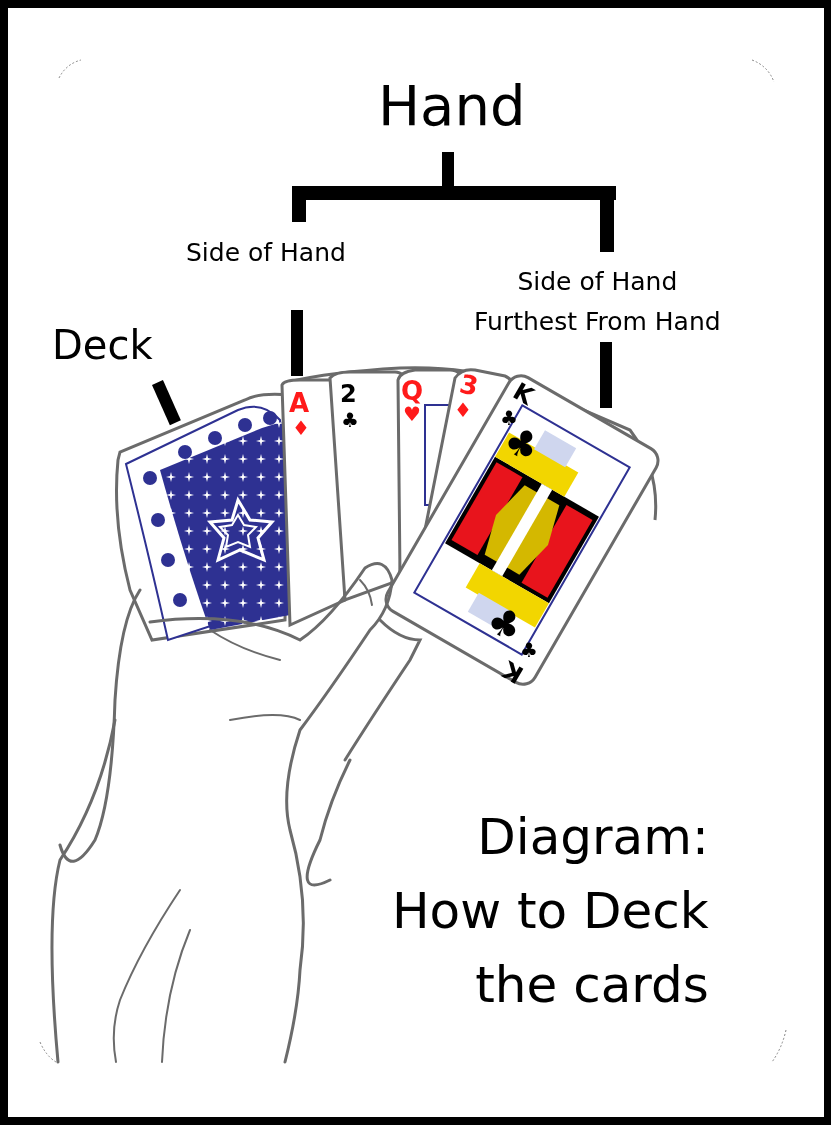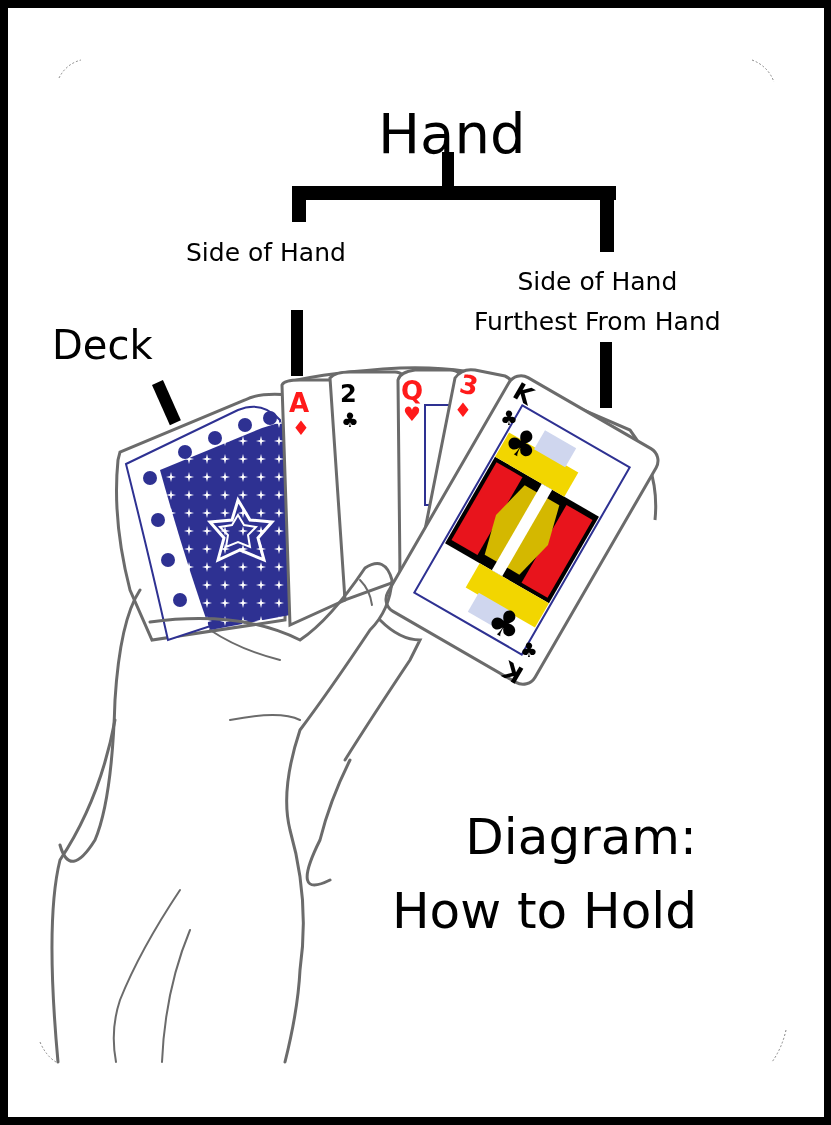--- a/index.html
+++ b/index.html
@@ -1,19 +1,19 @@
 <!DOCTYPE html>
 <html><head>
 <meta charset="utf-8">
 <style>
   html, body { margin:0; padding:0; background:#000; }
   body { width:831px; height:1125px; position:relative; overflow:hidden; }
   .frame { position:absolute; left:8px; top:8px; width:816px; height:1109px; background:#fff; }
   .label { position:absolute; font-family:"DejaVu Sans", sans-serif; color:#000; white-space:nowrap; line-height:1; }
-  .title-hand { left:378px; top:78px; font-size:56px;margin-top:28px; }
+  .title-hand { left:378px; top:78px; font-size:56px; }
   .near { left:186px; top:233px; font-size:25px; text-align:center; line-height:40px; }
   .far { left:474px; top:262px; font-size:25px; text-align:center; line-height:40px; }
   .deck { left:52px; top:325px; font-size:40px; }
   .caption { left:392px; top:800px; font-size:50px; text-align:right; line-height:74px; }
   .caption span { display:block; }
   svg.art { position:absolute; left:0; top:0; }
   .bar { position:absolute; background:#000; }
 </style>
 </head>
 <body>
@@ -118,14 +118,15 @@
 <div class="label near">
   <div>Side of Hand</div>
 </div>
 <div class="label far">
   <div>Side of Hand</div>
   <div>Furthest From Hand</div>
 </div>
 <div class="label deck">Deck</div>
 <div class="label caption">
   <span>Diagram:</span>
-  <span>How to Hold</span>
+  <span>How to Deck</span>
+  <span>the cards</span>
 </div>
 
 </body></html>

